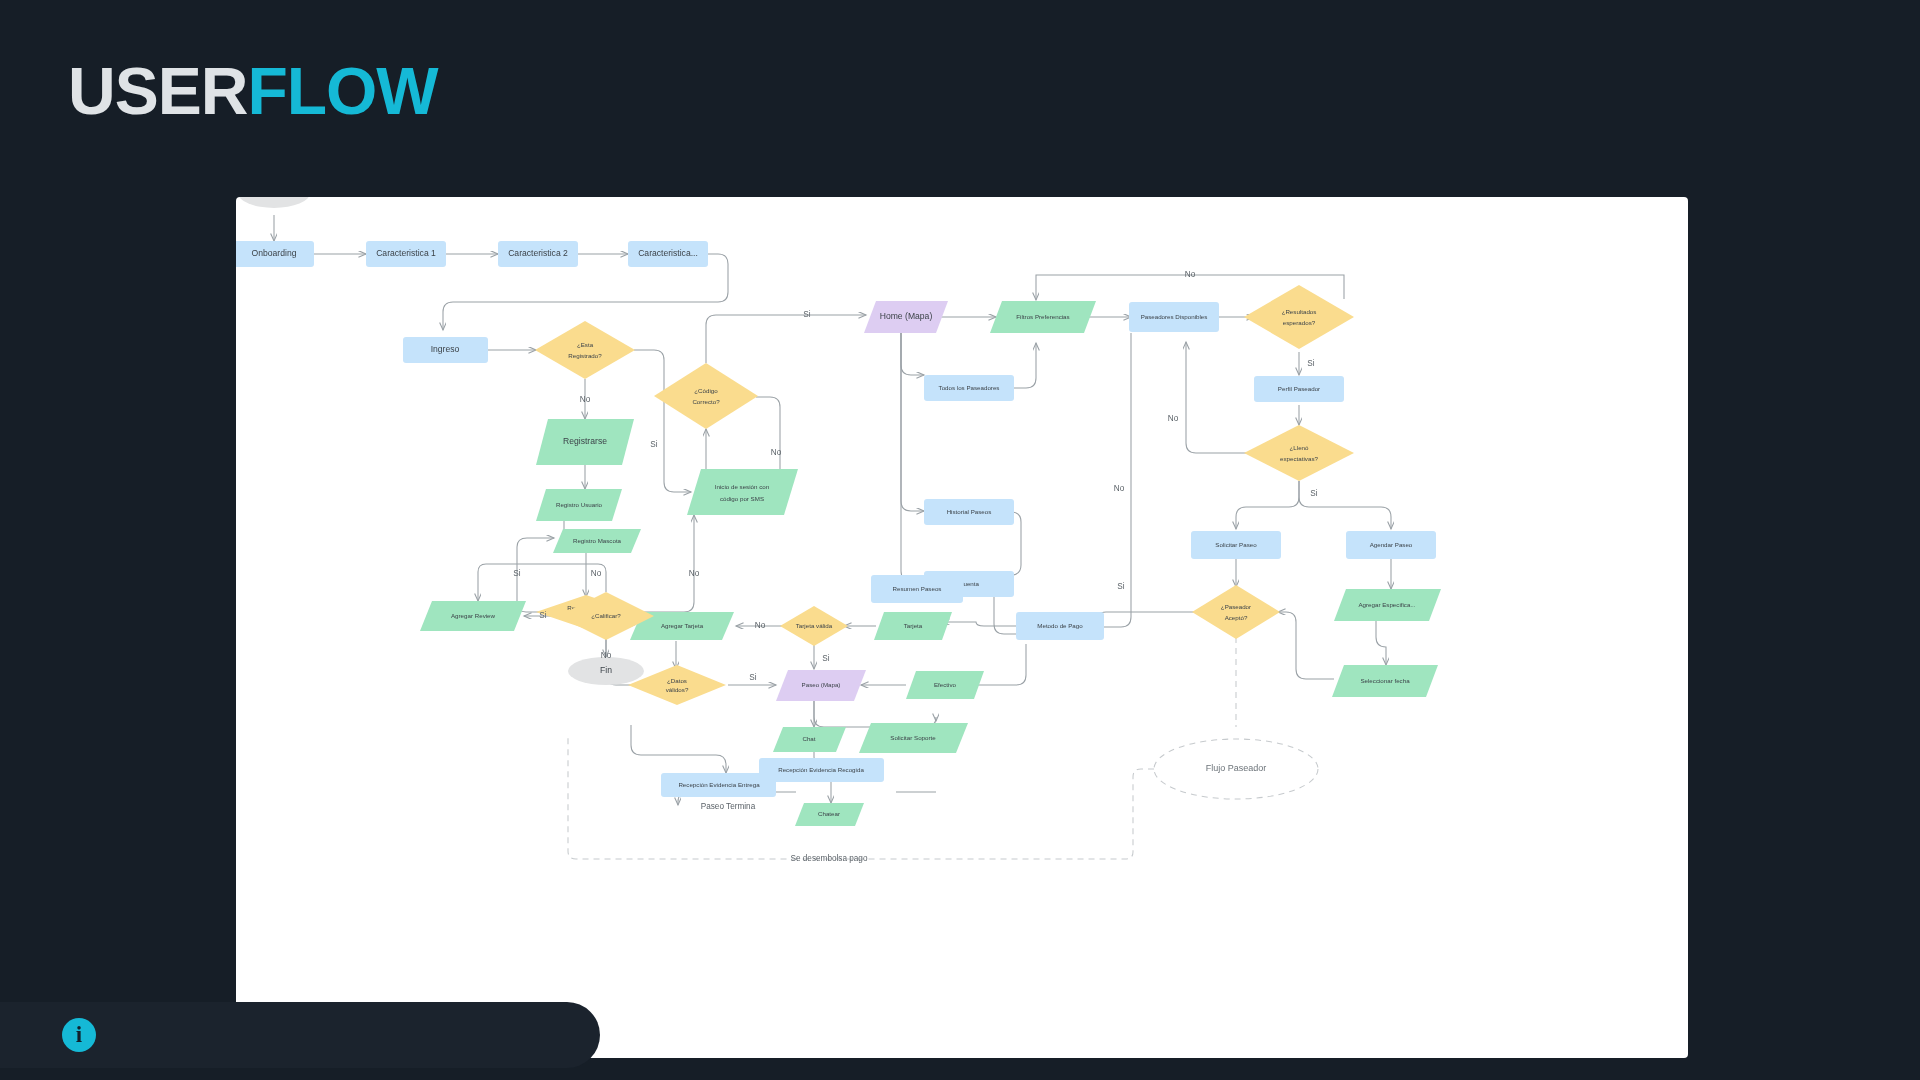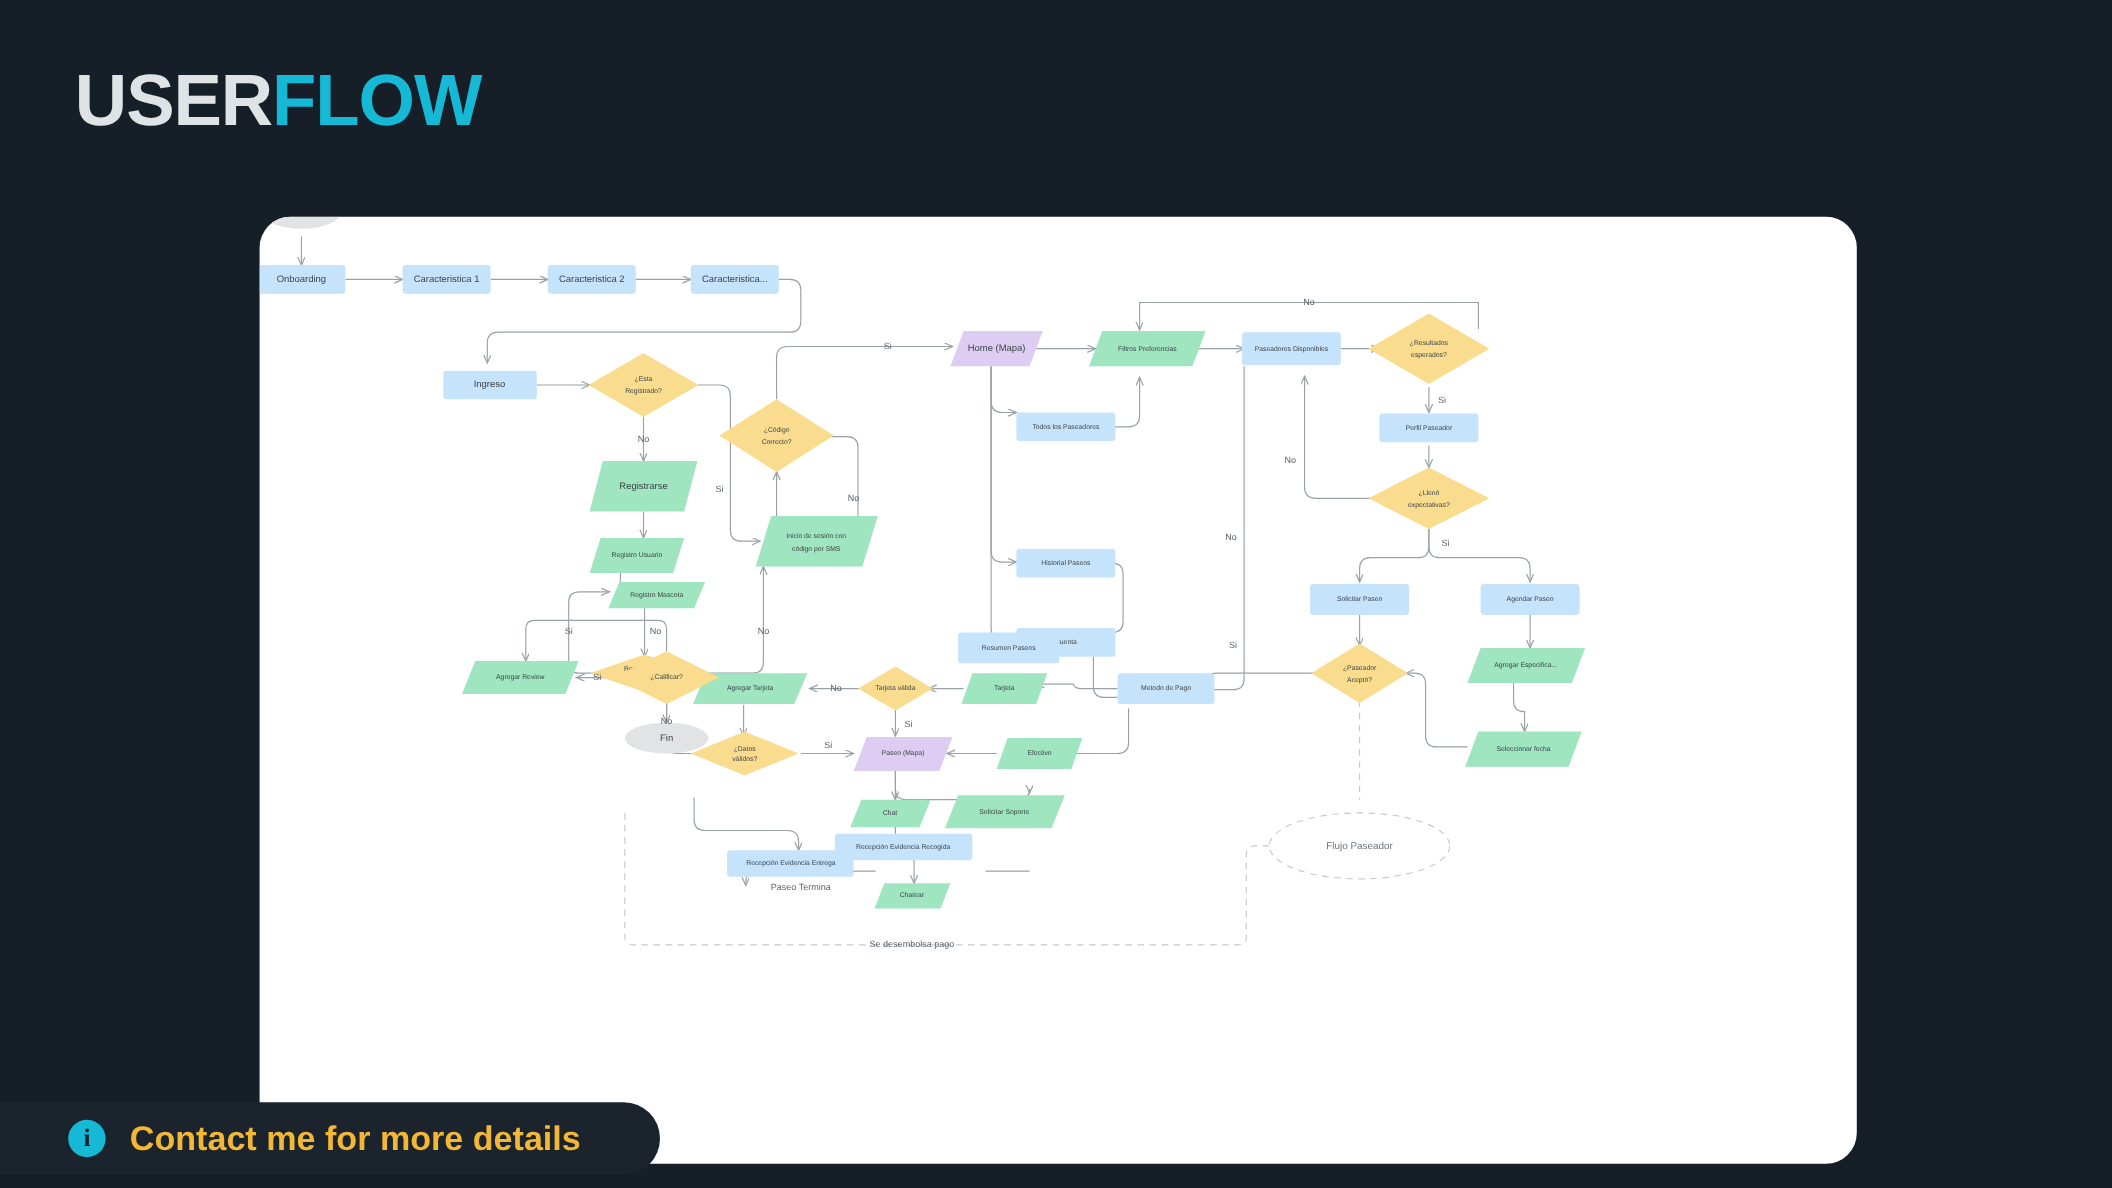--- a/index.html
+++ b/index.html
@@ -17,21 +17,21 @@
     font-size: 66px; font-weight: bold; letter-spacing: -1px; line-height: 1;
     white-space: nowrap; user-select: none;
   }
   #logo .p1 { color: #dfe3e6; }
   #logo .p2 { color: #15b9d6; }
 
   
   #card {
     position: absolute; left: 236px; top: 197px;
     width: 1452px; height: 861px;
-    background: #ffffff; border-radius: 28px; overflow: hidden;
+    background: #ffffff; border-radius: 4px; overflow: hidden;
   }
   #flowsvg { position: absolute; left: 0; top: 0; width: 1452px; height: 861px; }
 
   
   .nlabel { font-family: "Liberation Sans", sans-serif; fill: #3c4349; text-anchor: middle; dominant-baseline: middle; }
   .n-md { font-size: 8.6px; }
   .n-sm { font-size: 6.2px; }
   .elabel { font-family: "Liberation Sans", sans-serif; font-size: 8.2px; fill: #5b6268; text-anchor: middle; dominant-baseline: middle; }
   .ghostlabel { font-family: "Liberation Sans", sans-serif; font-size: 9px; fill: #6d747a; text-anchor: middle; dominant-baseline: middle; }
 
@@ -470,16 +470,15 @@
         <text class="elabel" x="360" y="377">No</text>
         <text class="elabel" x="307" y="419">Si</text>
         <text class="elabel" x="492" y="610">Paseo Termina</text>
         <text class="elabel" x="593" y="662">Se desembolsa pago</text>
       </g>
     </svg>
   </div>
 
   <div id="banner">
     <div class="info-icon">i</div>
-    <div class="btxt">Contact me for more details</div>
   </div>
 
 </div>
 
 </body></html>

